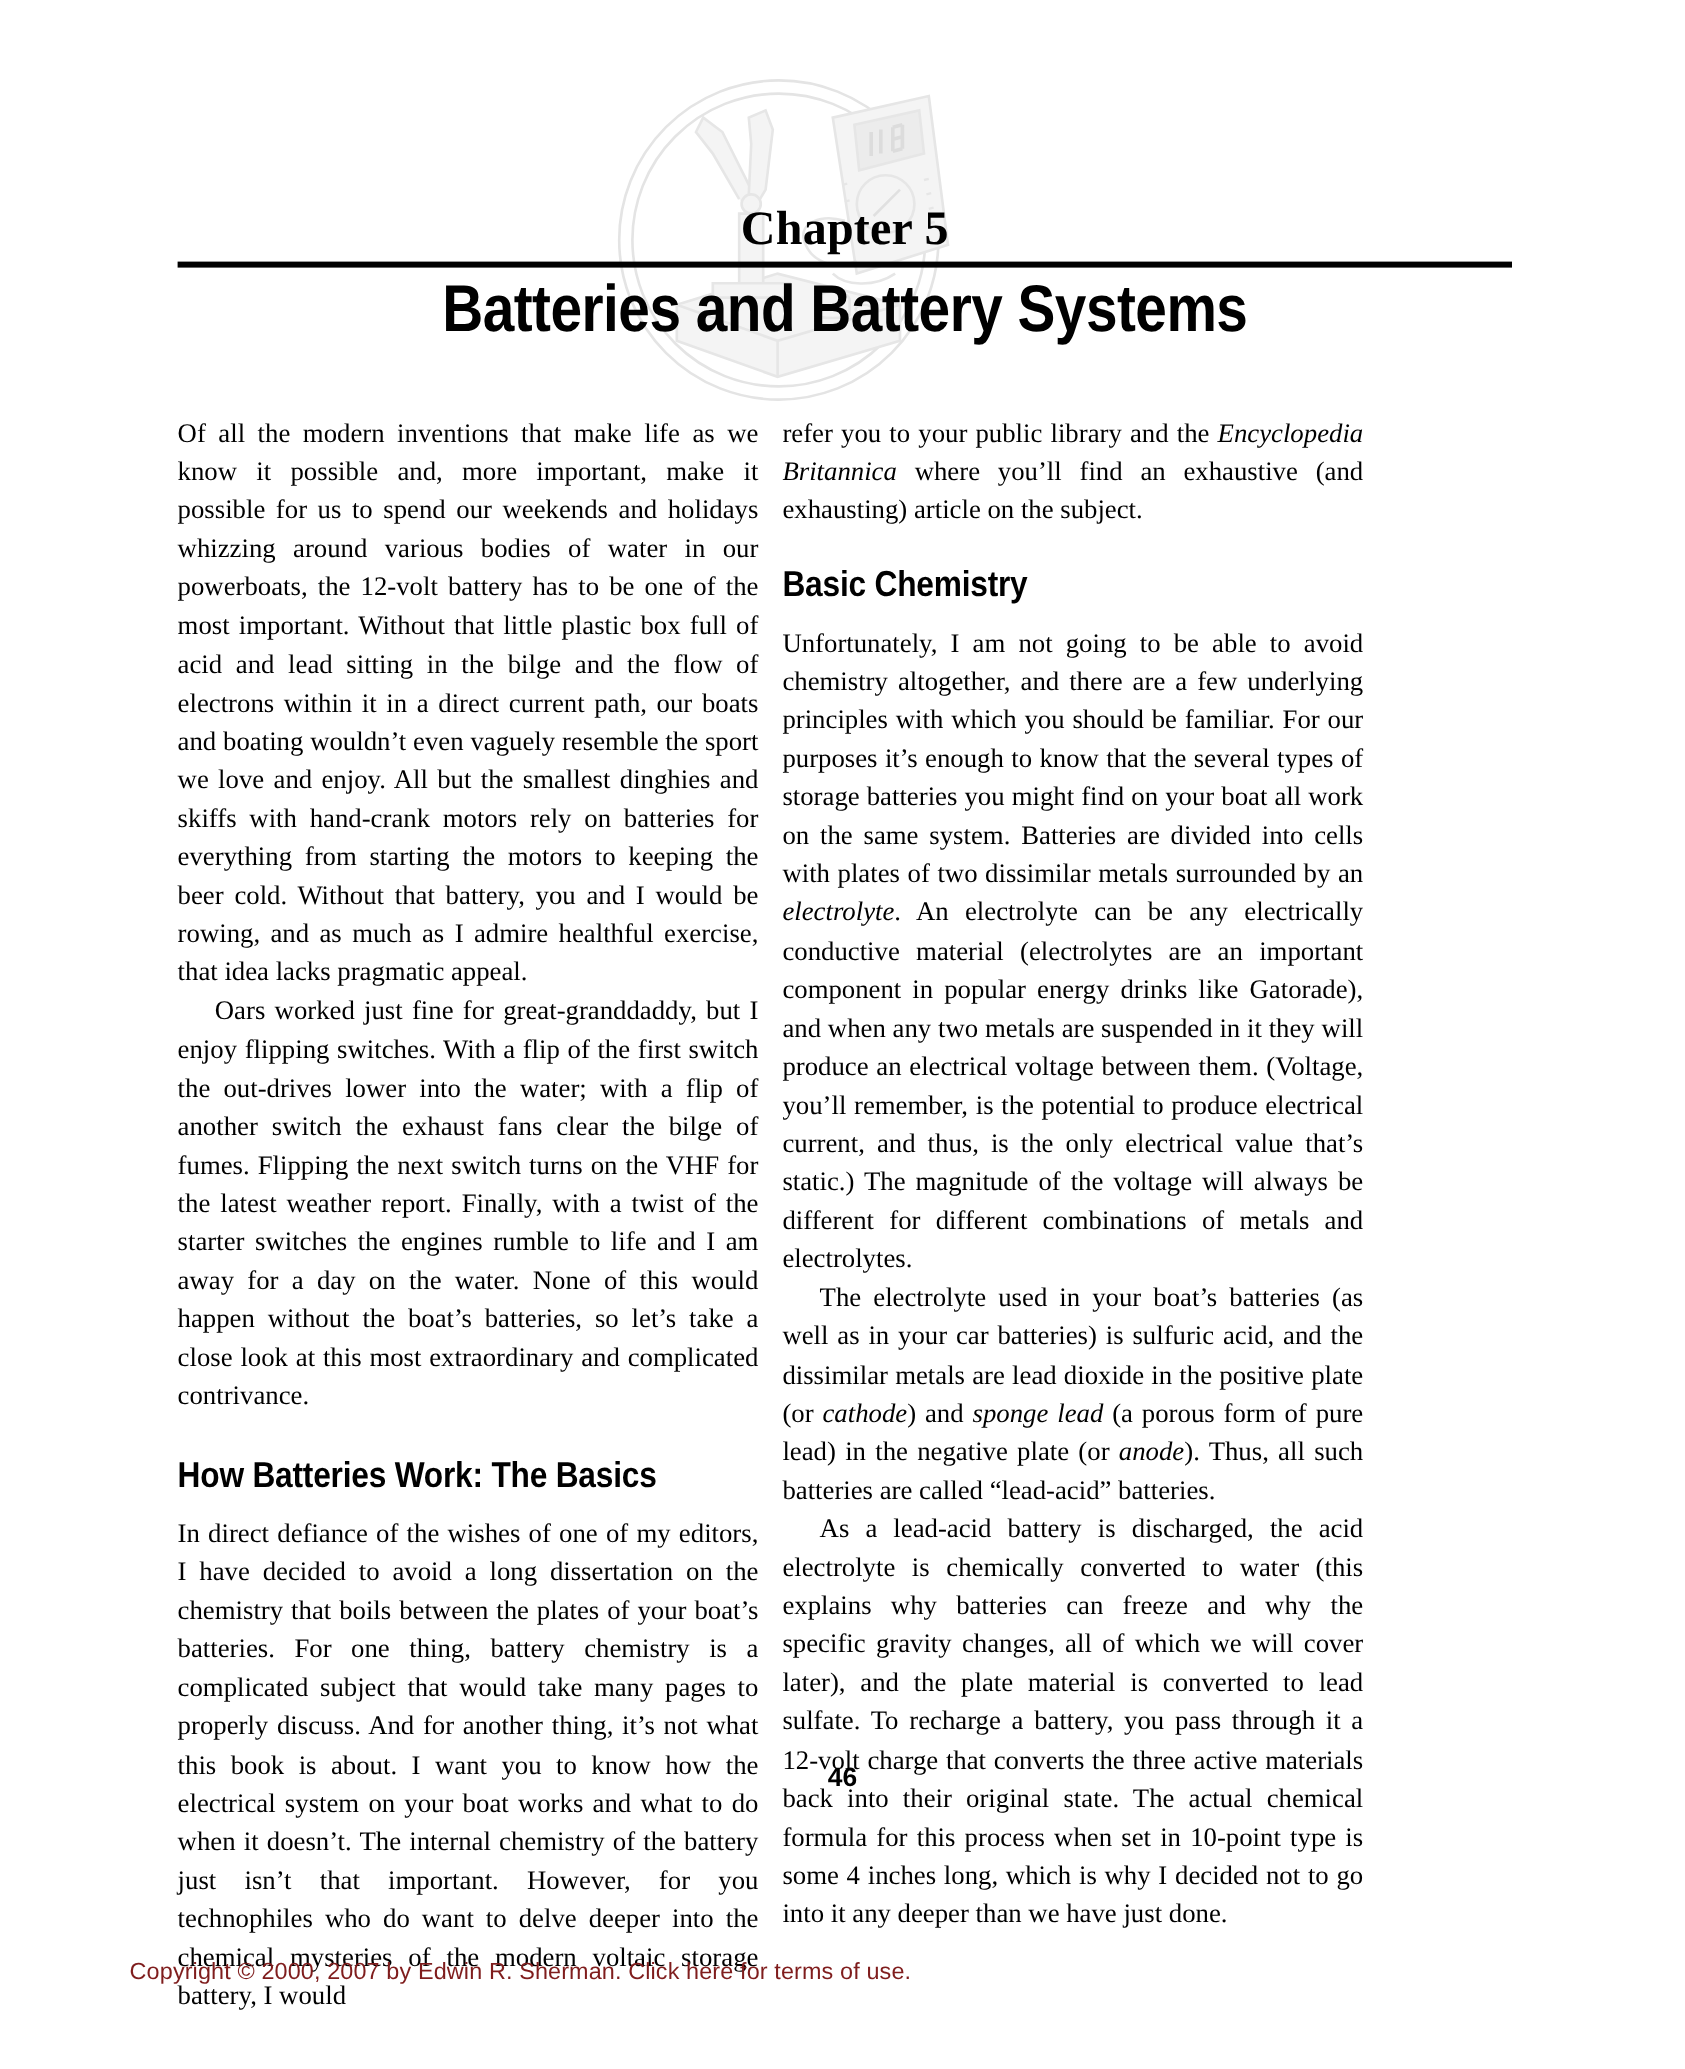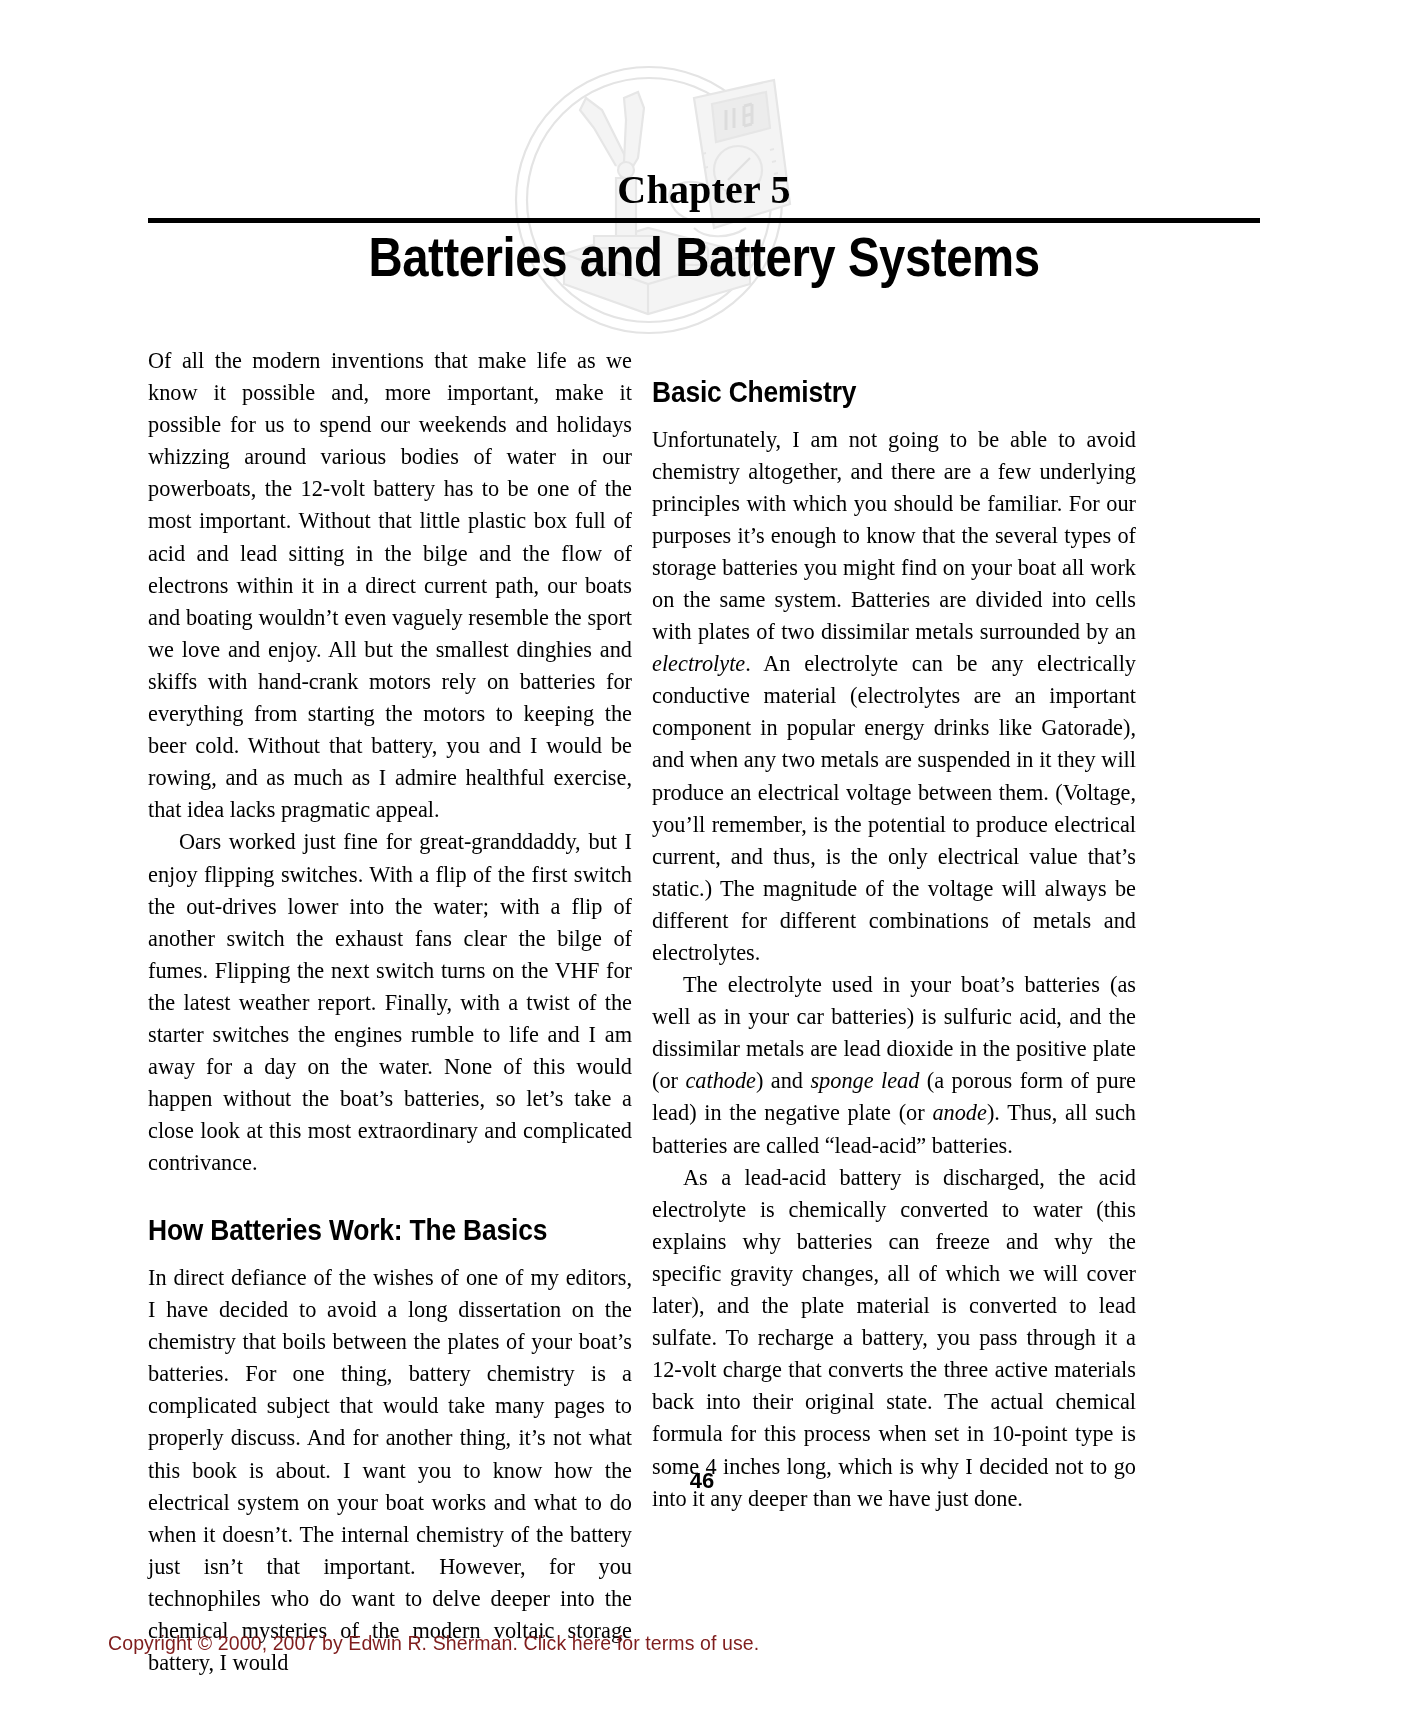--- a/index.html
+++ b/index.html
@@ -203,20 +203,21 @@
   <div class="columns">
 
     <div class="col">
       <p class="body noindent">Of all the modern inventions that make life as we know it possible and, more important, make it possible for us to spend our weekends and holidays whizzing around various bodies of water in our powerboats, the 12-volt battery has to be one of the most important. Without that little plastic box full of acid and lead sitting in the bilge and the flow of electrons within it in a direct current path, our boats and boating wouldn’t even vaguely resemble the sport we love and enjoy. All but the smallest dinghies and skiffs with hand-crank motors rely on batteries for everything from starting the motors to keeping the beer cold. Without that battery, you and I would be rowing, and as much as I admire healthful exercise, that idea lacks pragmatic appeal.</p>
       <p class="body">Oars worked just fine for great-granddaddy, but I enjoy flipping switches. With a flip of the first switch the out-drives lower into the water; with a flip of another switch the exhaust fans clear the bilge of fumes. Flipping the next switch turns on the VHF for the latest weather report. Finally, with a twist of the starter switches the engines rumble to life and I am away for a day on the water. None of this would happen without the boat’s batteries, so let’s take a close look at this most extraordinary and complicated contrivance.</p>
       <h2 class="section first">How Batteries Work: The Basics</h2>
       <p class="body noindent">In direct defiance of the wishes of one of my editors, I have decided to avoid a long dissertation on the chemistry that boils between the plates of your boat’s batteries. For one thing, battery chemistry is a complicated subject that would take many pages to properly discuss. And for another thing, it’s not what this book is about. I want you to know how the electrical system on your boat works and what to do when it doesn’t. The internal chemistry of the battery just isn’t that important. However, for you technophiles who do want to delve deeper into the chemical mysteries of the modern voltaic storage battery, I would</p>
     </div>
 
     <div class="col">
+      <p class="body noindent"><span>refer you to your public library and the </span><em>Encyclopedia Britannica</em><span> where you’ll find an exhaustive (and exhausting) article on the subject.</span></p>
 
       <h2 class="section">Basic Chemistry</h2>
 
       <p class="body noindent"><span>Unfortunately, I am not going to be able to avoid chemistry altogether, and there are a few underlying principles with which you should be familiar. For our purposes it’s enough to know that the several types of storage batteries you might find on your boat all work on the same system. Batteries are divided into cells with plates of two dissimilar metals surrounded by an </span><em>electrolyte</em><span>. An electrolyte can be any electrically conductive material (electrolytes are an important component in popular energy drinks like Gatorade), and when any two metals are suspended in it they will produce an electrical voltage between them. (Voltage, you’ll remember, is the potential to produce electrical current, and thus, is the only electrical value that’s static.) The magnitude of the voltage will always be different for different combinations of metals and electrolytes.</span></p>
 
       <p class="body"><span>The electrolyte used in your boat’s batteries (as well as in your car batteries) is sulfuric acid, and the dissimilar metals are lead dioxide in the positive plate (or </span><em>cathode</em><span>) and </span><em>sponge lead</em><span> (a porous form of pure lead) in the negative plate (or </span><em>anode</em><span>). Thus, all such batteries are called “lead-acid” batteries.</span></p>
 
       <p class="body">As a lead-acid battery is discharged, the acid electrolyte is chemically converted to water (this explains why batteries can freeze and why the specific gravity changes, all of which we will cover later), and the plate material is converted to lead sulfate. To recharge a battery, you pass through it a 12-volt charge that converts the three active materials back into their original state. The actual chemical formula for this process when set in 10-point type is some 4 inches long, which is why I decided not to go into it any deeper than we have just done.</p>
     </div>
   </div>

